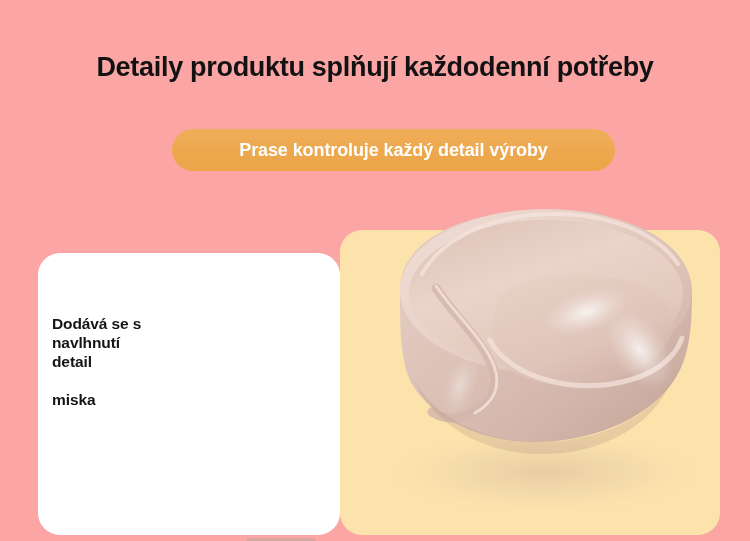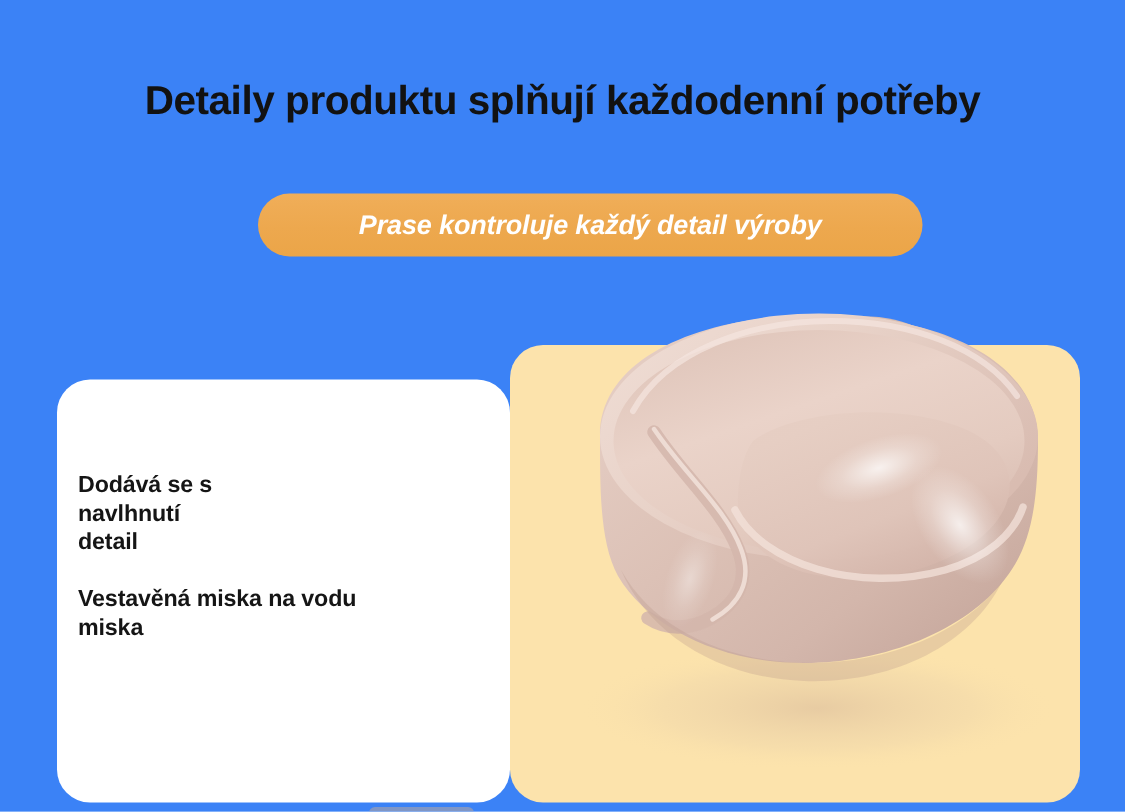--- a/index.html
+++ b/index.html
@@ -10,21 +10,21 @@
     width: 750px;
     height: 541px;
     overflow: hidden;
     font-family: "Liberation Sans", sans-serif;
   }
 
   .page {
     position: relative;
     width: 750px;
     height: 541px;
-    background: #3b82f6;
+    background: #fca5a5;
     overflow: hidden;
   }
 
   
   .headline {
     position: absolute;
     left: 0;
     top: 52px;
     width: 750px;
     text-align: center;
@@ -48,21 +48,20 @@
     align-items: center;
     justify-content: center;
     box-sizing: border-box;
   }
   .badge-label {
     color: #FFFFFF;
     font-size: 18px;
     font-weight: bold;
     letter-spacing: -0.1px;
     white-space: nowrap;
-    font-style: italic;
   }
 
   
   .card-white {
     position: absolute;
     left: 38px;
     top: 253px;
     width: 302px;
     height: 282px;
     background: #FFFFFF;
@@ -144,21 +143,20 @@
 
   <div class="card-yellow"></div>
 
   <div class="feature-text">
     <div class="feature-block">
       <span class="feature-line">Dodává se s</span>
       <span class="feature-line">navlhnutí</span>
       <span class="feature-line">detail</span>
     </div>
     <div class="feature-block second">
-      <span class="feature-line">Vestavěná miska na vodu</span>
       <span class="feature-line">miska</span>
     </div>
   </div>
 
   <div class="product-stage">
     <svg viewBox="0 0 410 345" xmlns="http://www.w3.org/2000/svg" aria-hidden="true">
       <defs>
         <linearGradient id="bodyGrad" x1="0.12" y1="0.18" x2="0.88" y2="0.95">
           <stop offset="0%" stop-color="#E4CCC2"></stop>
           <stop offset="38%" stop-color="#DCC1B6"></stop>

